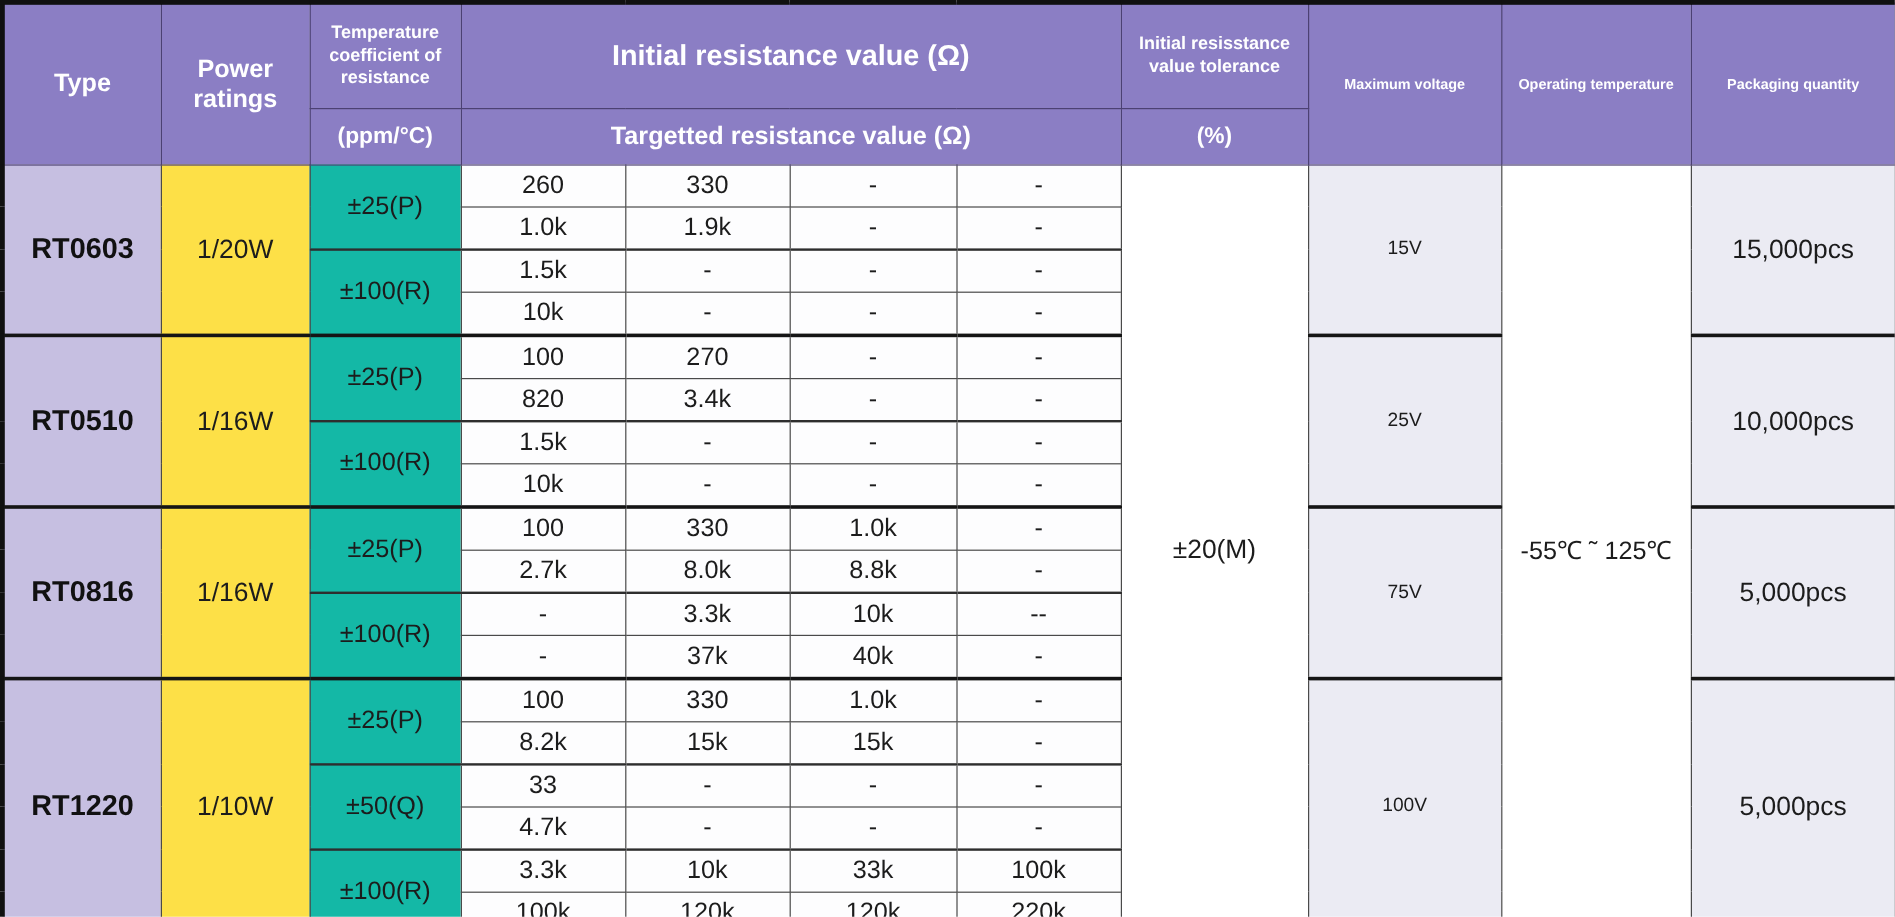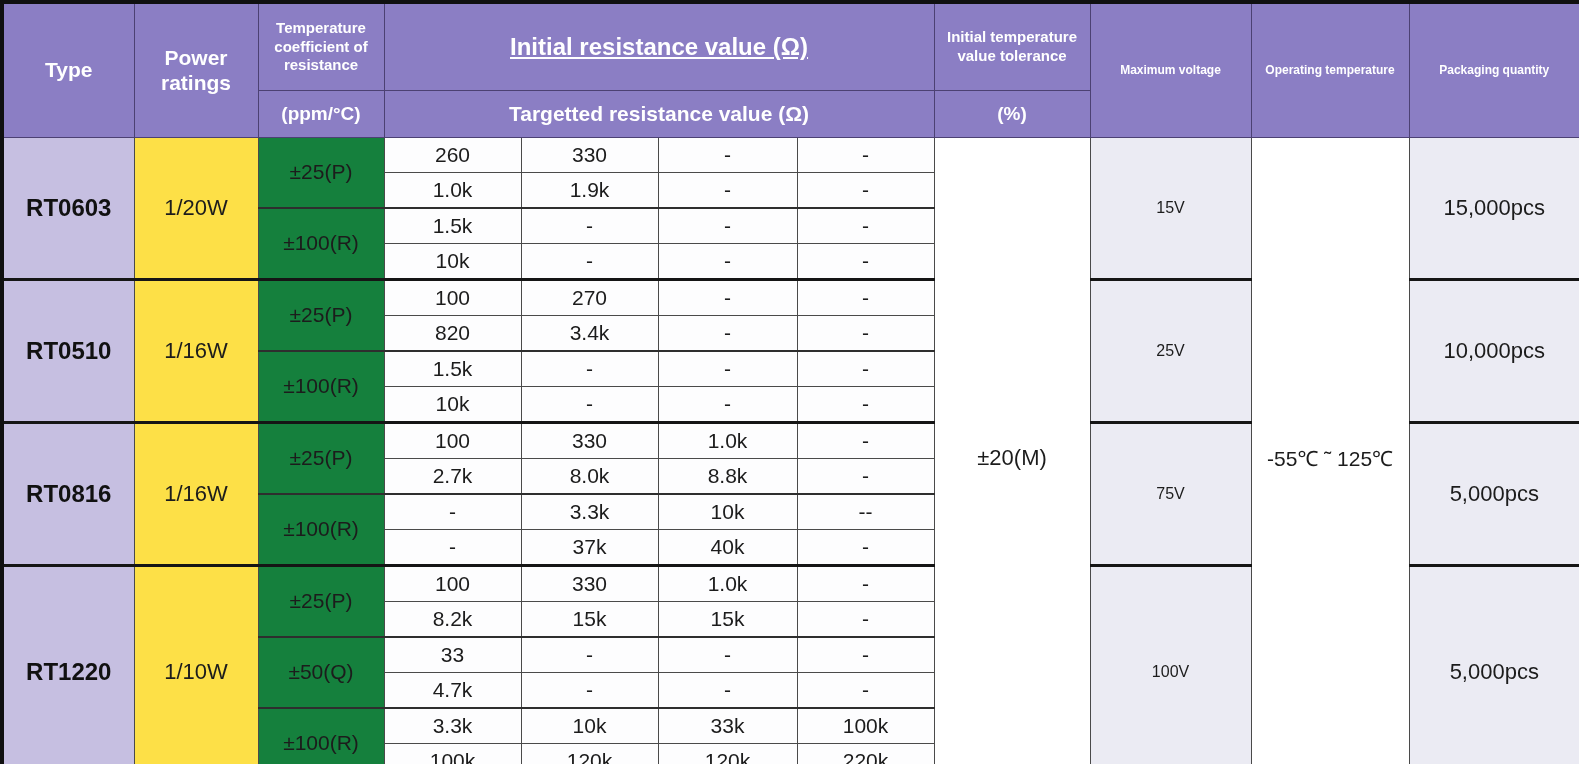--- a/index.html
+++ b/index.html
@@ -17,21 +17,21 @@
     background:#8b7ec4;
     color:#ffffff;
     font-weight:bold;
     border:1px solid #4c4173;
     padding:2px 4px;
     vertical-align:middle;
     text-align:center;
     line-height:1.22;
   }
   th.big{font-size:21px;}
-  th.xl{font-size:24px;text-decoration:underline;}
+  th.xl{font-size:24px;}
   th.med{font-size:12px;}
   th.small{font-size:15px;}
   th.unit{font-size:19px;}
   
   td{
     border:1px solid #4a4a4a;
     text-align:center;
     vertical-align:middle;
     font-size:21px;
     color:#1c1c1c;
@@ -40,21 +40,21 @@
     height:34px;
   }
   td.type-cell{
     background:#c6bfe1;
     font-weight:bold;
     font-size:24px;
     color:#111;
     text-align:center;
   }
   td.power-cell{background:#fde047;font-size:22px;}
-  td.tc-cell{background:#15803d;font-size:21px;}
+  td.tc-cell{background:#14b8a6;font-size:21px;}
   td.tol-cell{background:#ffffff;font-size:22px;}
   td.maxv-cell{background:#ebebf3;font-size:16px;}
   td.optemp-cell{background:#ffffff;font-size:21px;white-space:nowrap;}
   td.pack-cell{background:#ebebf3;font-size:22px;}
   tr.group-start td{border-top:3px solid #151515;}
   tr.tc-start td{border-top:2px solid #2e2e2e;}
 </style>
 </head>
 <body>
 
@@ -73,21 +73,21 @@
         <col style="width:158px">
         <col style="width:172px">
   </colgroup>
 
   <tbody>
         <tr style="height:88px">
     <th rowspan="2" class="big">Type</th>
     <th rowspan="2" class="big">Power ratings</th>
     <th class="small">Temperature coefficient of resistance</th>
     <th colspan="4" class="xl">Initial resistance value (Ω)</th>
-    <th class="small">Initial temperature value tolerance</th>
+    <th class="small">Initial resisstance value tolerance</th>
     <th rowspan="2" class="med">Maximum voltage</th>
     <th rowspan="2" class="med">Operating temperature</th>
     <th rowspan="2" class="med">Packaging quantity</th>
   </tr>
   <tr style="height:47px">
     <th class="unit">(ppm/°C)</th>
     <th colspan="4" class="big">Targetted resistance value (Ω)</th>
     <th class="unit">(%)</th>
   </tr>
 

